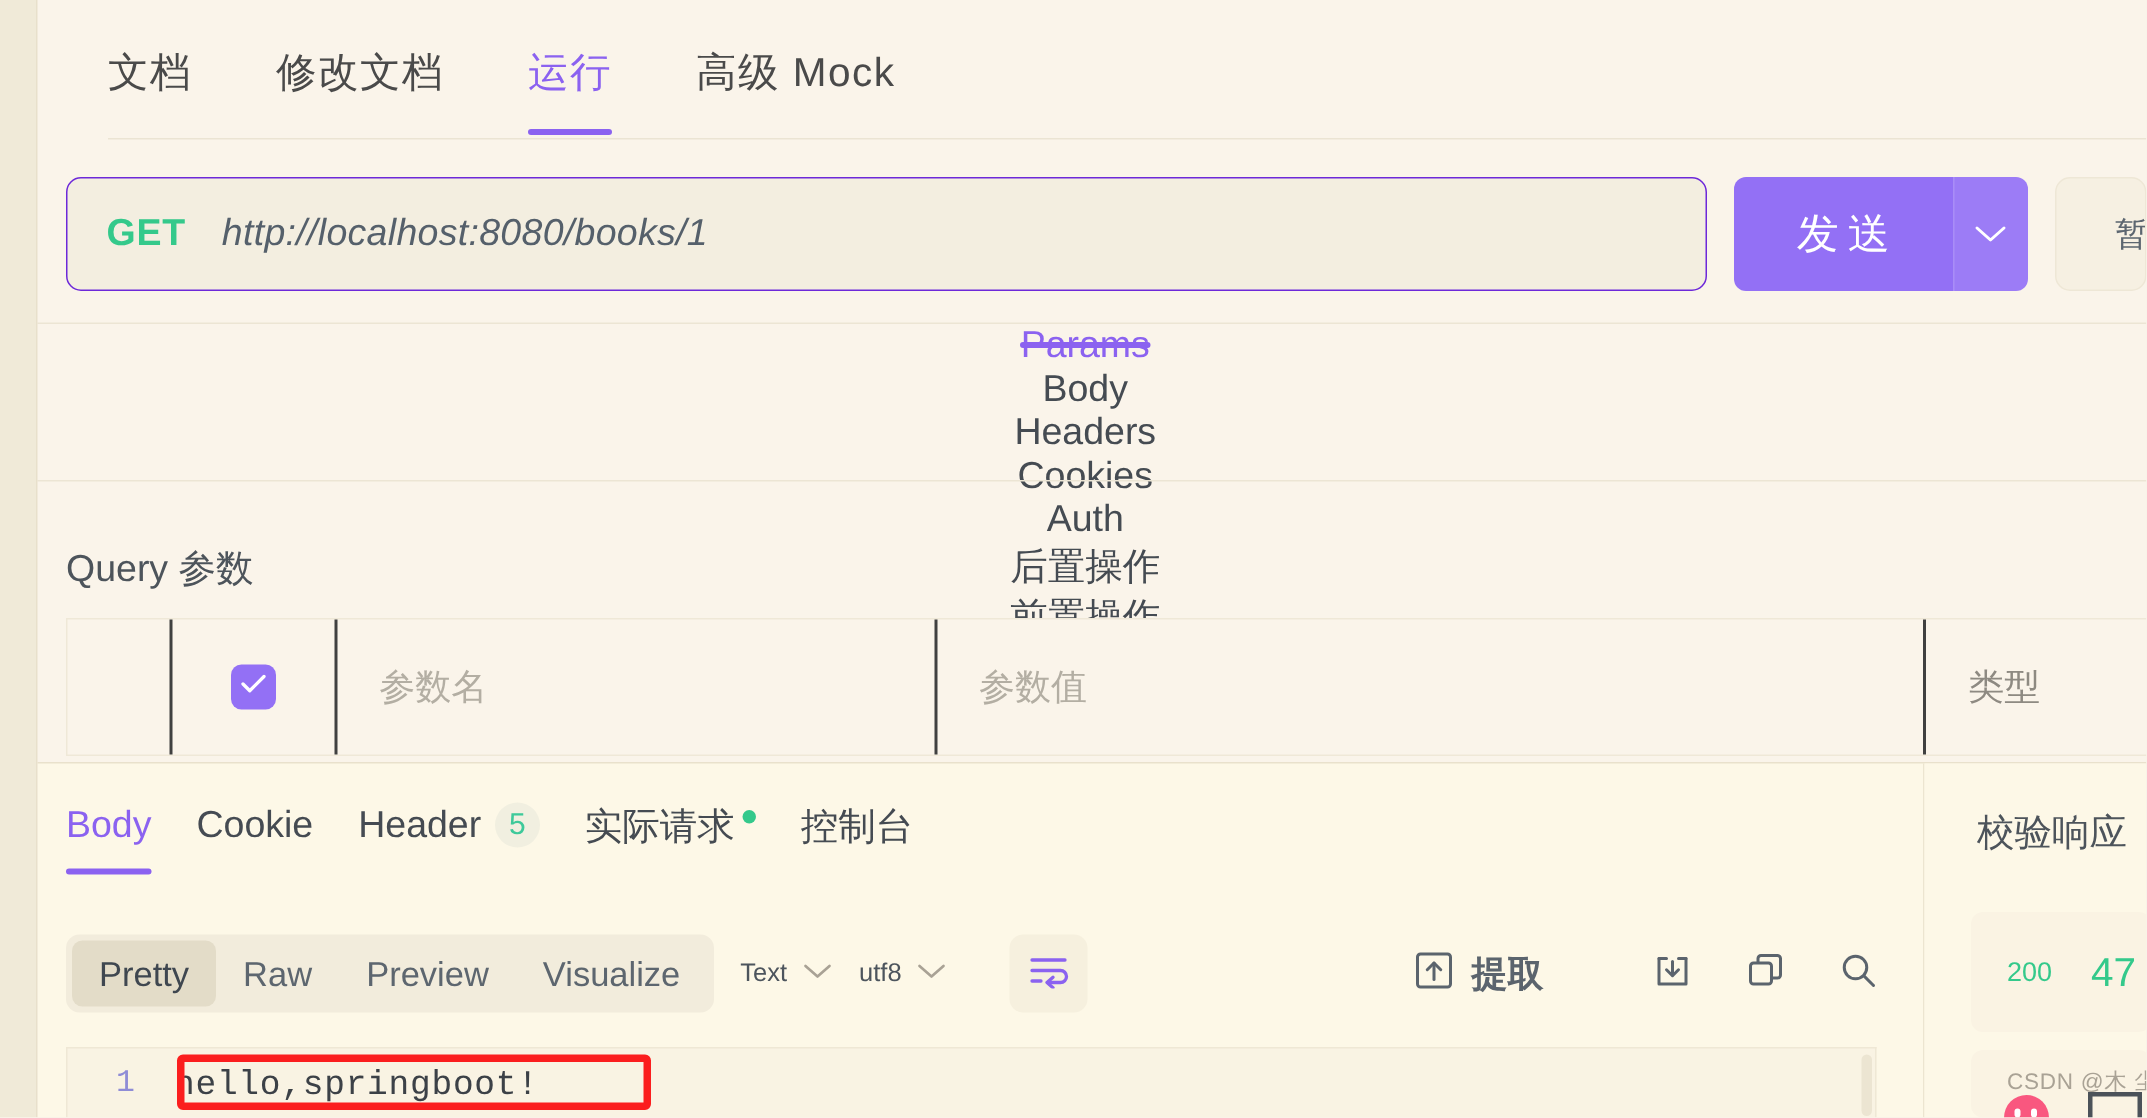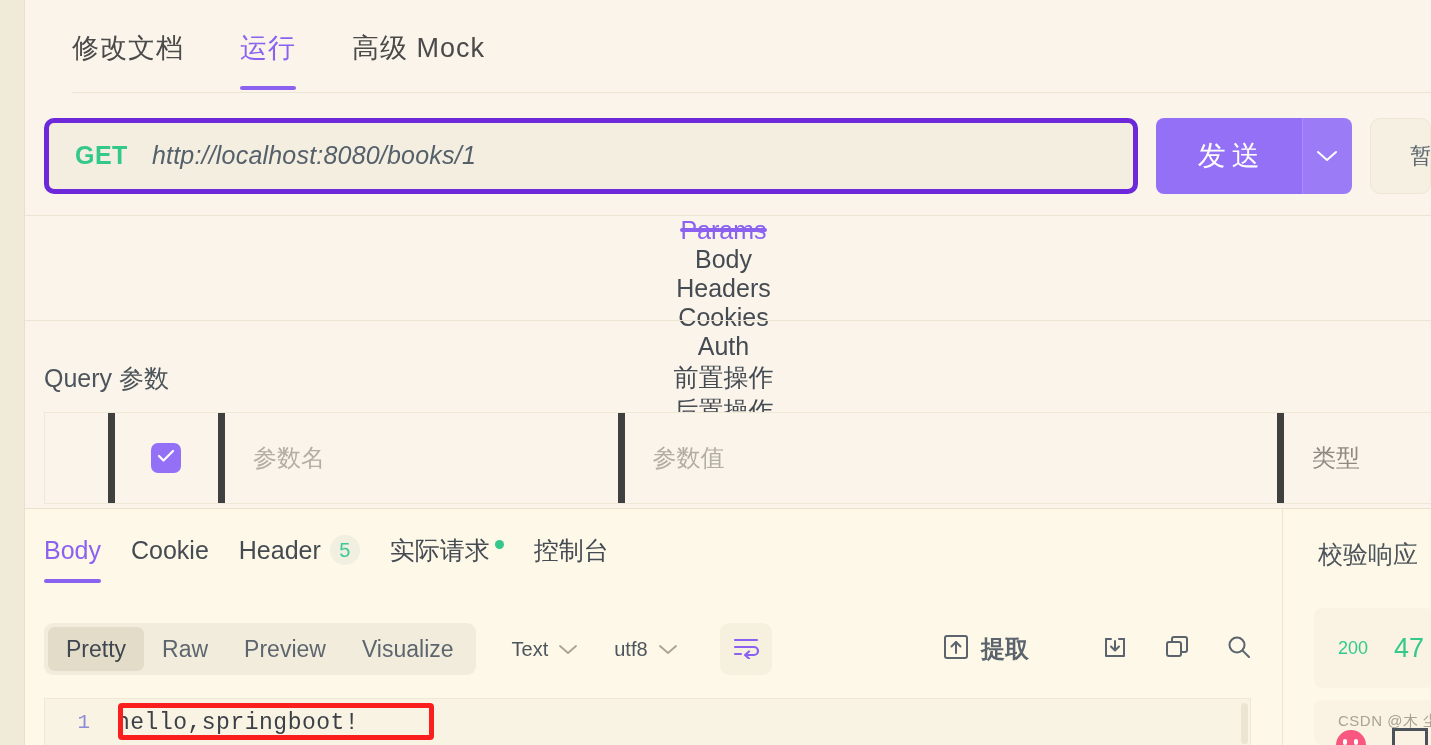--- a/index.html
+++ b/index.html
@@ -92,21 +92,21 @@
     background: #faf4ea;
     display: flex;
     align-items: center;
     padding-left: 19px;
     box-sizing: border-box;
   }
   .url-box {
     width: 1110px;
     height: 76px;
     background: #f3eee0;
-    border: 5px solid #6d28d9;
+    border: 1px solid #6d28d9;
     border-radius: 10px;
     display: flex;
     align-items: center;
     padding-left: 26px;
     box-sizing: border-box;
     cursor: text;
   }
   .method {
     font-size: 25px;
     font-weight: bold;
@@ -232,21 +232,21 @@
     width: 1387px;
     height: 92px;
     border: 1px solid #efe8d7;
     border-right: none;
     box-sizing: border-box;
     display: flex;
     background: #faf4ea;
   }
   .pt-cell {
     height: 100%;
-    border-right: 7px solid #404040;
+    border-right: 2px solid #404040;
     display: flex;
     align-items: center;
     box-sizing: border-box;
   }
   .pt-col-drag { width: 70px; }
   .pt-col-check { width: 110px; justify-content: center; }
   .pt-col-name  { width: 400px; padding-left: 28px; }
   .pt-col-value { width: 660px; padding-left: 28px; }
   .pt-col-type  { width: 147px; padding-left: 28px; border-right: none; }
   .checkbox {
@@ -377,23 +377,23 @@
     cursor: pointer;
     white-space: nowrap;
   }
   .seg.active {
     background: #e3dcc8;
     color: #3f4750;
   }
   .dd {
     display: flex;
     align-items: center;
-    font-size: 20px;
+    font-size: 17px;
     color: #4d555d;
-    margin-left: 36px;
+    margin-left: 18px;
     cursor: pointer;
     white-space: nowrap;
   }
   .dd .caret { margin-left: 10px; }
   .wrap-btn {
     margin-left: 42px;
     width: 52px;
     height: 52px;
     background: #f6f0de;
     border-radius: 9px;
@@ -567,20 +567,23 @@
 </head>
 <body>
 
 <div id="app">
 
   <div class="left-rail"></div>
   <div class="left-rail-edge"></div>
 
   <div class="doc-tabs">
     <div class="doc-tab">
+      <span>文档</span>
+    </div>
+    <div class="doc-tab">
       <span>修改文档</span>
     </div>
     <div class="doc-tab active">
       <span>运行</span>
     </div>
     <div class="doc-tab">
       <span>高级 Mock</span>
     </div>
   </div>
   <div class="doc-tabs-underline"></div>
@@ -618,24 +621,24 @@
     <div class="req-tab">
       <span>Headers</span>
     </div>
     <div class="req-tab">
       <span>Cookies</span>
     </div>
     <div class="req-tab">
       <span>Auth</span>
     </div>
     <div class="req-tab">
+      <span>后置操作</span>
+    </div>
+    <div class="req-tab">
       <span>前置操作</span>
-    </div>
-    <div class="req-tab">
-      <span>后置操作</span>
     </div>
   </div>
   <div class="row-divider" style="top:320px"></div>
 
   <div class="query-title">Query 参数</div>
 
   <div class="param-table">
     <div class="pt-cell pt-col-drag"></div>
     <div class="pt-cell pt-col-check">
       <div class="checkbox">

